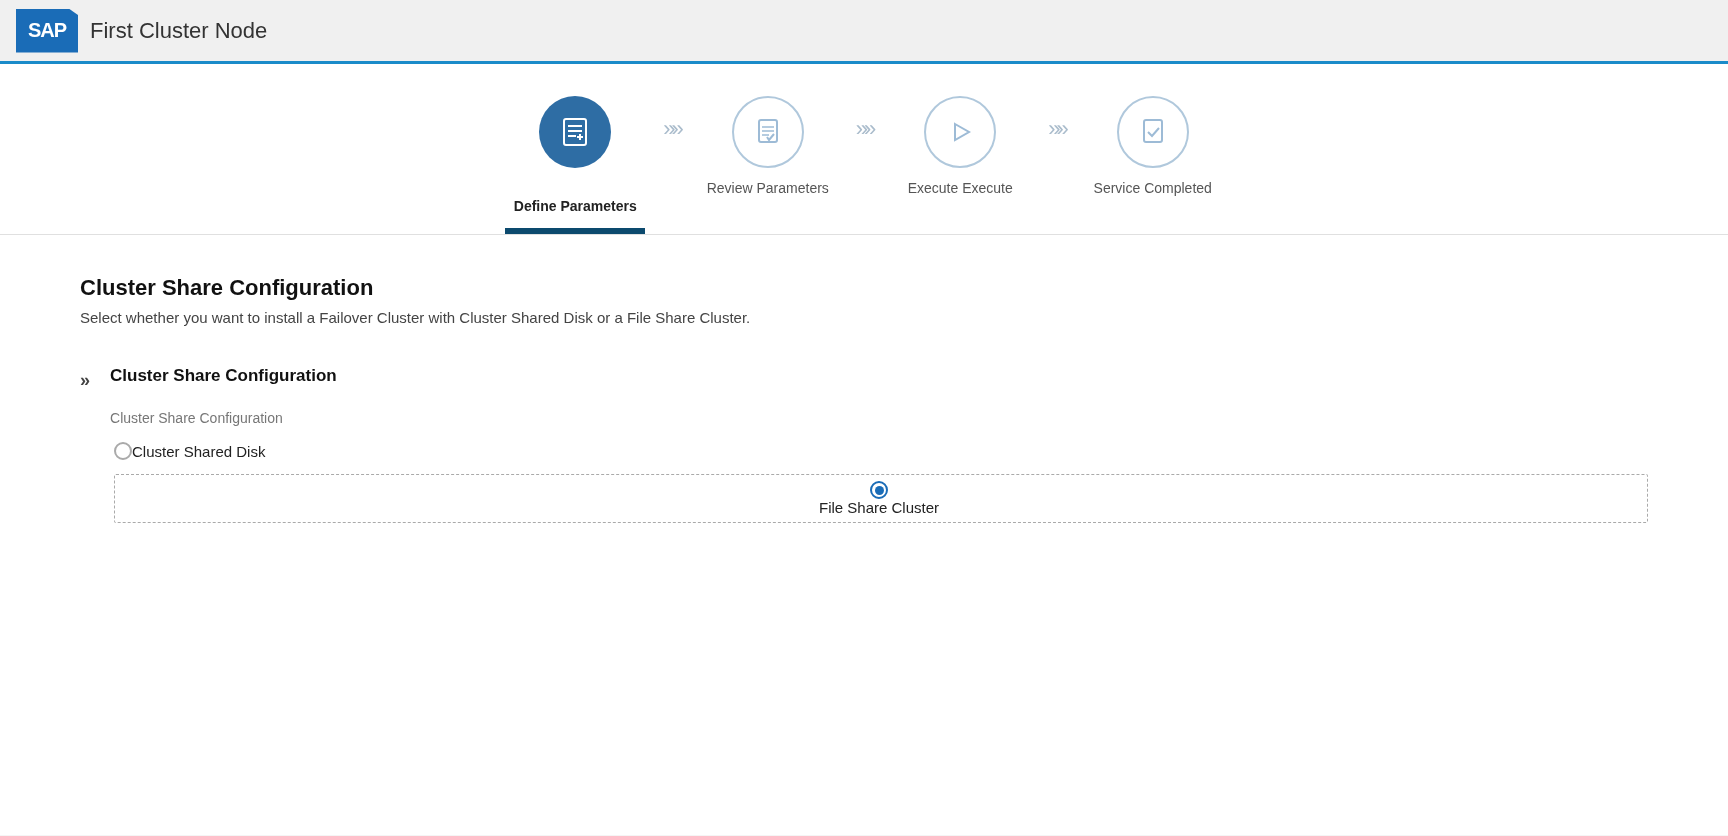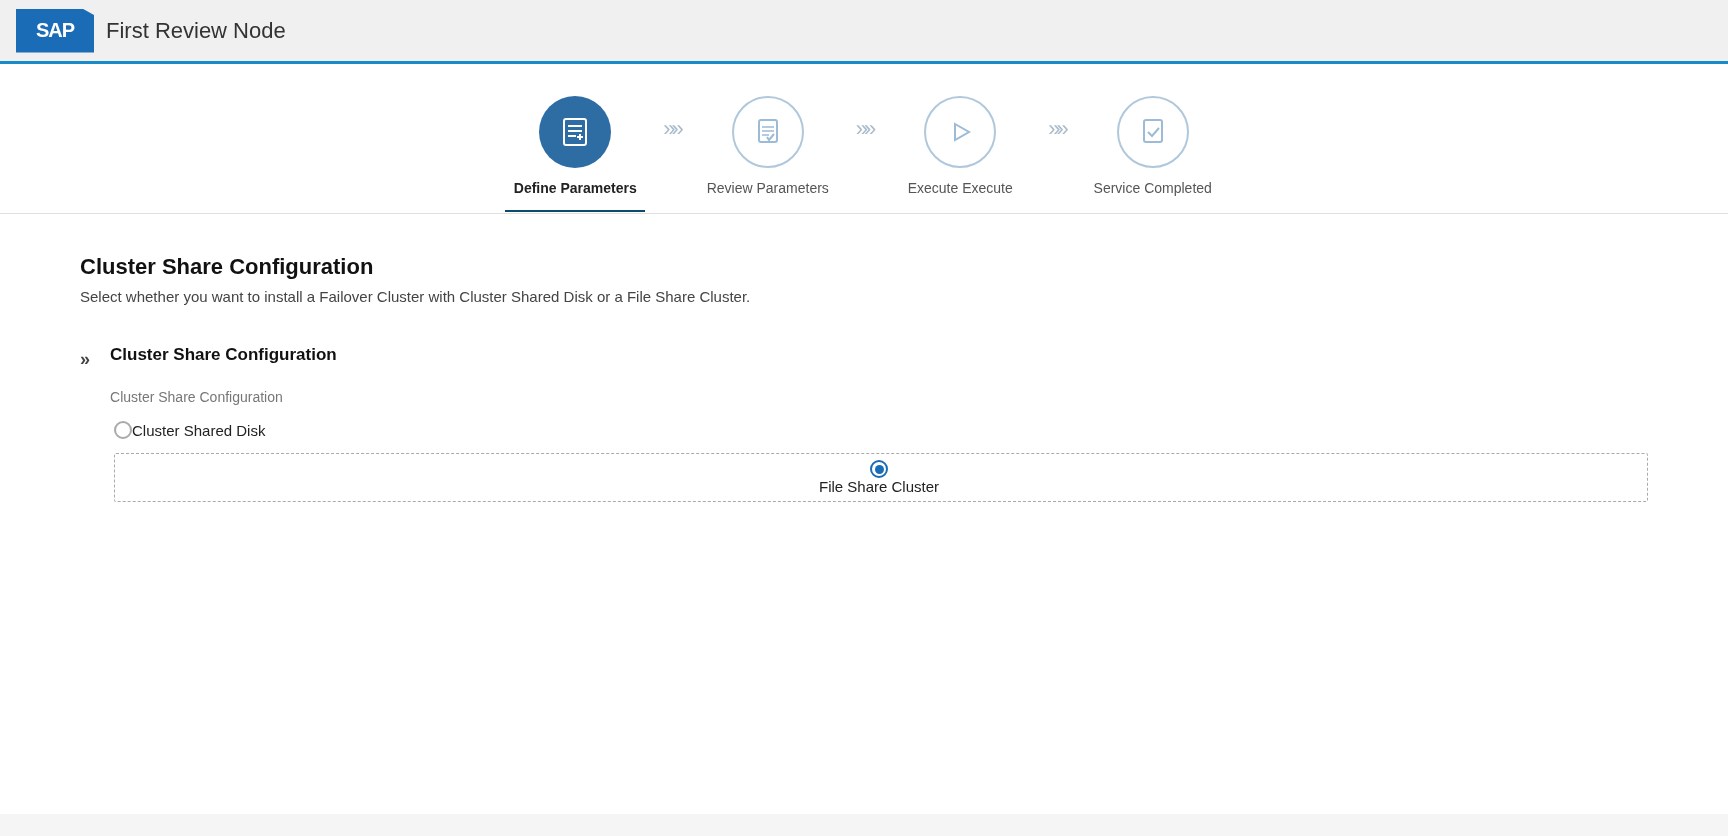--- a/index.html
+++ b/index.html
@@ -17,21 +17,21 @@
     .sap-logo {
       background: #1a6cb7;
       color: white;
       font-weight: bold;
       font-size: 18px;
       padding: 4px 8px;
       margin-right: 12px;
       display: flex;
       align-items: center;
       justify-content: center;
-      width: 78px;
+      width: 62px;
       height: 44px;
       position: relative;
       clip-path: polygon(0 0, 85% 0, 100% 15%, 100% 100%, 0 100%);
     }
     .sap-logo span { font-size: 20px; font-weight: 900; letter-spacing: -1px; }
     .header-title {
       font-size: 22px;
       color: #333;
       font-weight: normal;
     }
@@ -73,21 +73,22 @@
       color: #555;
       text-align: center;
       padding-bottom: 14px;
       border-bottom: 3px solid transparent;
       min-width: 140px;
       text-align: center;
     }
     .step-label.active-label {
       font-weight: bold;
       color: #222;
-      border-bottom: 2px solid #0c4a6e;
+      border-bottom: 6px solid #0c4a6e;
+      margin-top: 18px;
     }
     .step-arrow {
       display: flex;
       align-items: center;
       padding-top: 20px;
       margin: 0 8px;
       color: #aabccc;
       font-size: 22px;
       letter-spacing: -4px;
     }
@@ -177,21 +178,21 @@
       background: #1a6cb7;
     }
   </style>
 </head>
 <body>
 
 <div class="header">
   <div class="sap-logo">
     <span>SAP</span>
   </div>
-  <div class="header-title">First Review Node</div>
+  <div class="header-title">First Cluster Node</div>
 </div>
 
 <div class="wizard-steps">
 
   <div class="step">
     <div class="step-circle active">
 
       <svg width="36" height="36" viewBox="0 0 36 36" fill="none">
         <rect x="7" y="5" width="22" height="26" rx="2" stroke="white" stroke-width="2" fill="none"></rect>
         <line x1="11" y1="12" x2="25" y2="12" stroke="white" stroke-width="2"></line>

